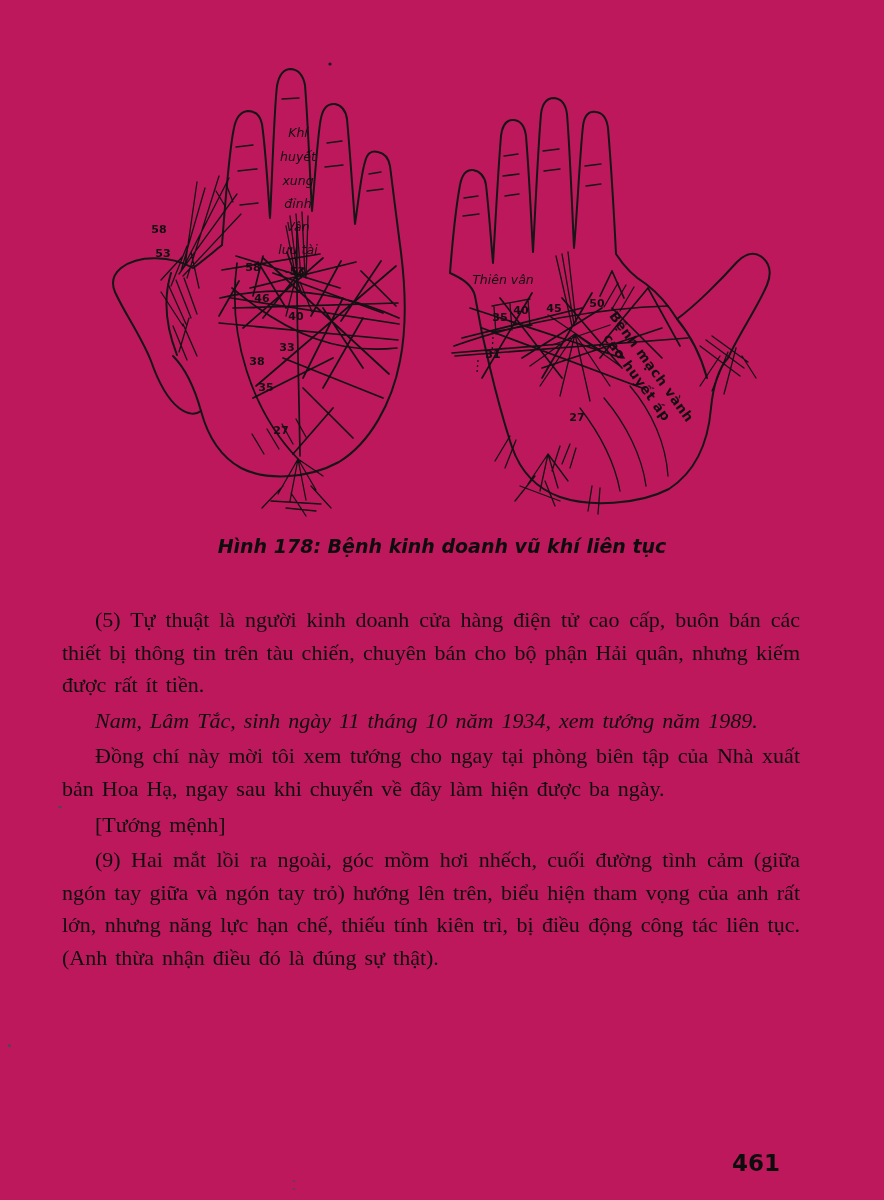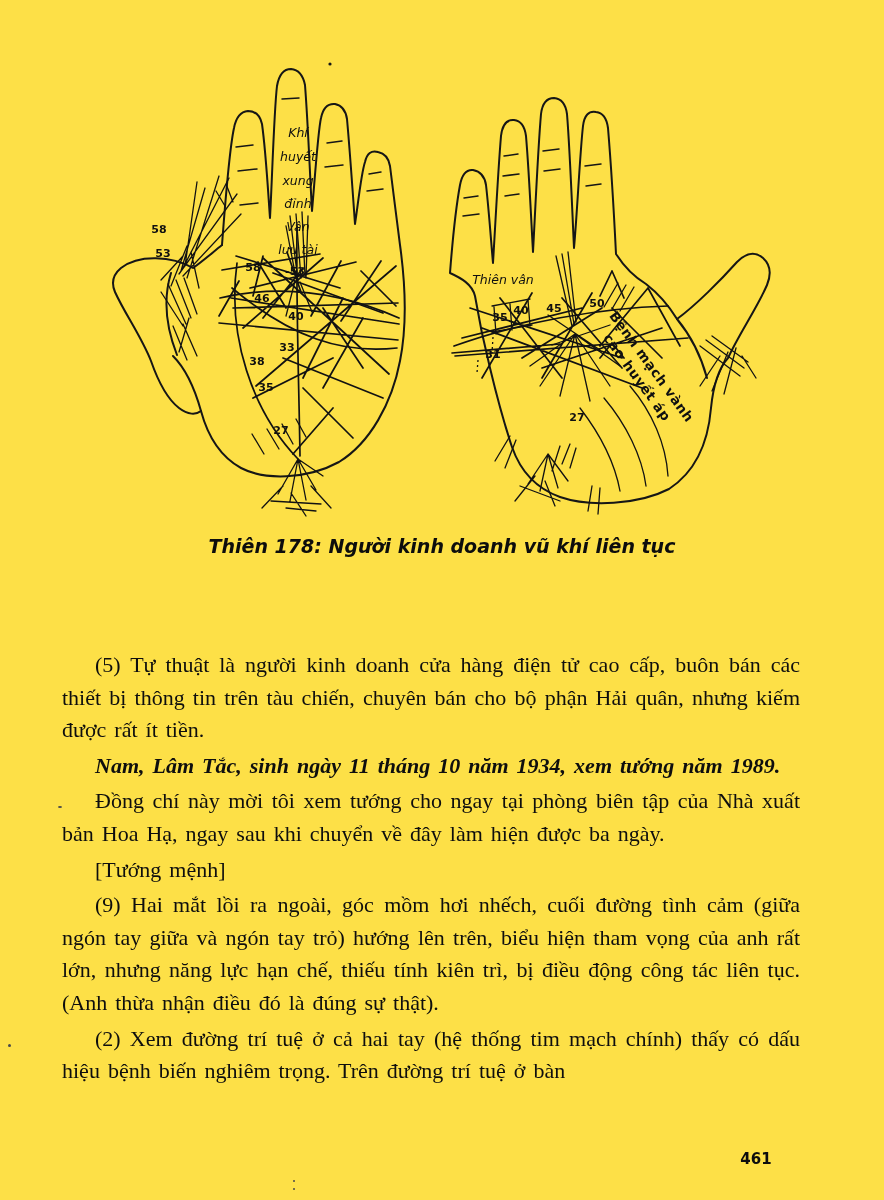--- a/index.html
+++ b/index.html
@@ -1,20 +1,20 @@
 <!DOCTYPE html>
 <html><head>
 <meta charset="utf-8">
 <style>
   html,body{margin:0;padding:0;background:#e8e8e8;}
   .page{
     position:relative;
     width:884px;height:1200px;
     margin:0 auto;
-    background:#fde047;
+    background:#be185d;
     overflow:hidden;
     font-family:"Liberation Serif", serif;
     color:#111;
   }
   
   .figure-svg{
     position:absolute;left:0;top:55px;width:884px;height:470px;
   }
   .outline{fill:none;stroke:#161616;stroke-width:2;stroke-linecap:round;stroke-linejoin:round;}
   .crease{fill:none;stroke:#161616;stroke-width:1.5;stroke-linecap:round;}
@@ -28,35 +28,35 @@
   .caption{
     position:absolute;left:0;top:531px;width:884px;
     text-align:center;
     font-family:"DejaVu Sans",sans-serif;
     font-weight:bold;font-style:italic;
     font-size:19px;line-height:30px;
     color:#0d0d0d;
   }
   
   .text-block{
-    position:absolute;left:62px;top:649px;width:738px;
+    position:absolute;left:62px;top:604px;width:738px;
     font-size:22px;line-height:32.6px;
     text-align:justify;
     word-spacing:2.5px;
     color:#0e0e0e;
   }
   .text-block p{margin:0 0 3px 0;text-indent:33px;}
-  .p-bold-italic{font-weight:bold;font-style:italic;}
+  .p-bold-italic{font-weight:normal;font-style:italic;}
   .p-italic{}
   
   .page-number{
     position:absolute;left:731px;top:1150px;width:50px;
     text-align:center;
     font-family:"DejaVu Sans",sans-serif;
-    font-weight:bold;font-size:15px;color:#0d0d0d;
+    font-weight:bold;font-size:23px;color:#0d0d0d;
   }
   
   .speck{position:absolute;background:#4a4a4a;border-radius:50%;}
 </style>
 </head>
 <body>
 
 <div class="page">
 
   <svg class="figure-svg" viewBox="0 0 884 470">
@@ -154,30 +154,29 @@
       <text class="palm-num" x="493" y="303">31</text>
       <text class="palm-num" x="577" y="366">27</text>
       <g transform="rotate(54 643 318)">
         <text class="diag-label" x="643" y="312">Bệnh mạch vành</text>
         <text class="diag-label" x="643" y="330">cao huyết áp</text>
       </g>
     </g>
   </svg>
 
   <div class="caption">
-    <div>Thiên 178: Người kinh doanh vũ khí liên tục</div>
+    <div>Hình 178: Bệnh kinh doanh vũ khí liên tục</div>
   </div>
 
   <div class="text-block">
     <p>(5) Tự thuật là người kinh doanh cửa hàng điện tử cao cấp, buôn bán các thiết bị thông tin trên tàu chiến, chuyên bán cho bộ phận Hải quân, nhưng kiếm được rất ít tiền.</p>
     <p class="p-bold-italic">Nam, Lâm Tắc, sinh ngày 11 tháng 10 năm 1934, xem tướng năm 1989.</p>
     <p>Đồng chí này mời tôi xem tướng cho ngay tại phòng biên tập của Nhà xuất bản Hoa Hạ, ngay sau khi chuyển về đây làm hiện được ba ngày.</p>
     <p class="p-italic">[Tướng mệnh]</p>
     <p>(9) Hai mắt lồi ra ngoài, góc mồm hơi nhếch, cuối đường tình cảm (giữa ngón tay giữa và ngón tay trỏ) hướng lên trên, biểu hiện tham vọng của anh rất lớn, nhưng năng lực hạn chế, thiếu tính kiên trì, bị điều động công tác liên tục. (Anh thừa nhận điều đó là đúng sự thật).</p>
-    <p>(2) Xem đường trí tuệ ở cả hai tay (hệ thống tim mạch chính) thấy có dấu hiệu bệnh biến nghiêm trọng. Trên đường trí tuệ ở bàn</p>
   </div>
 
   <div class="page-number">461</div>
 
   <div class="speck" style="left:58px;top:806px;width:4px;height:2px;"></div>
   <div class="speck" style="left:8px;top:1044px;width:3px;height:3px;"></div>
   <div class="speck" style="left:293px;top:1180px;width:2px;height:2px;"></div>
   <div class="speck" style="left:293px;top:1188px;width:2px;height:2px;"></div>
 
 </div>

